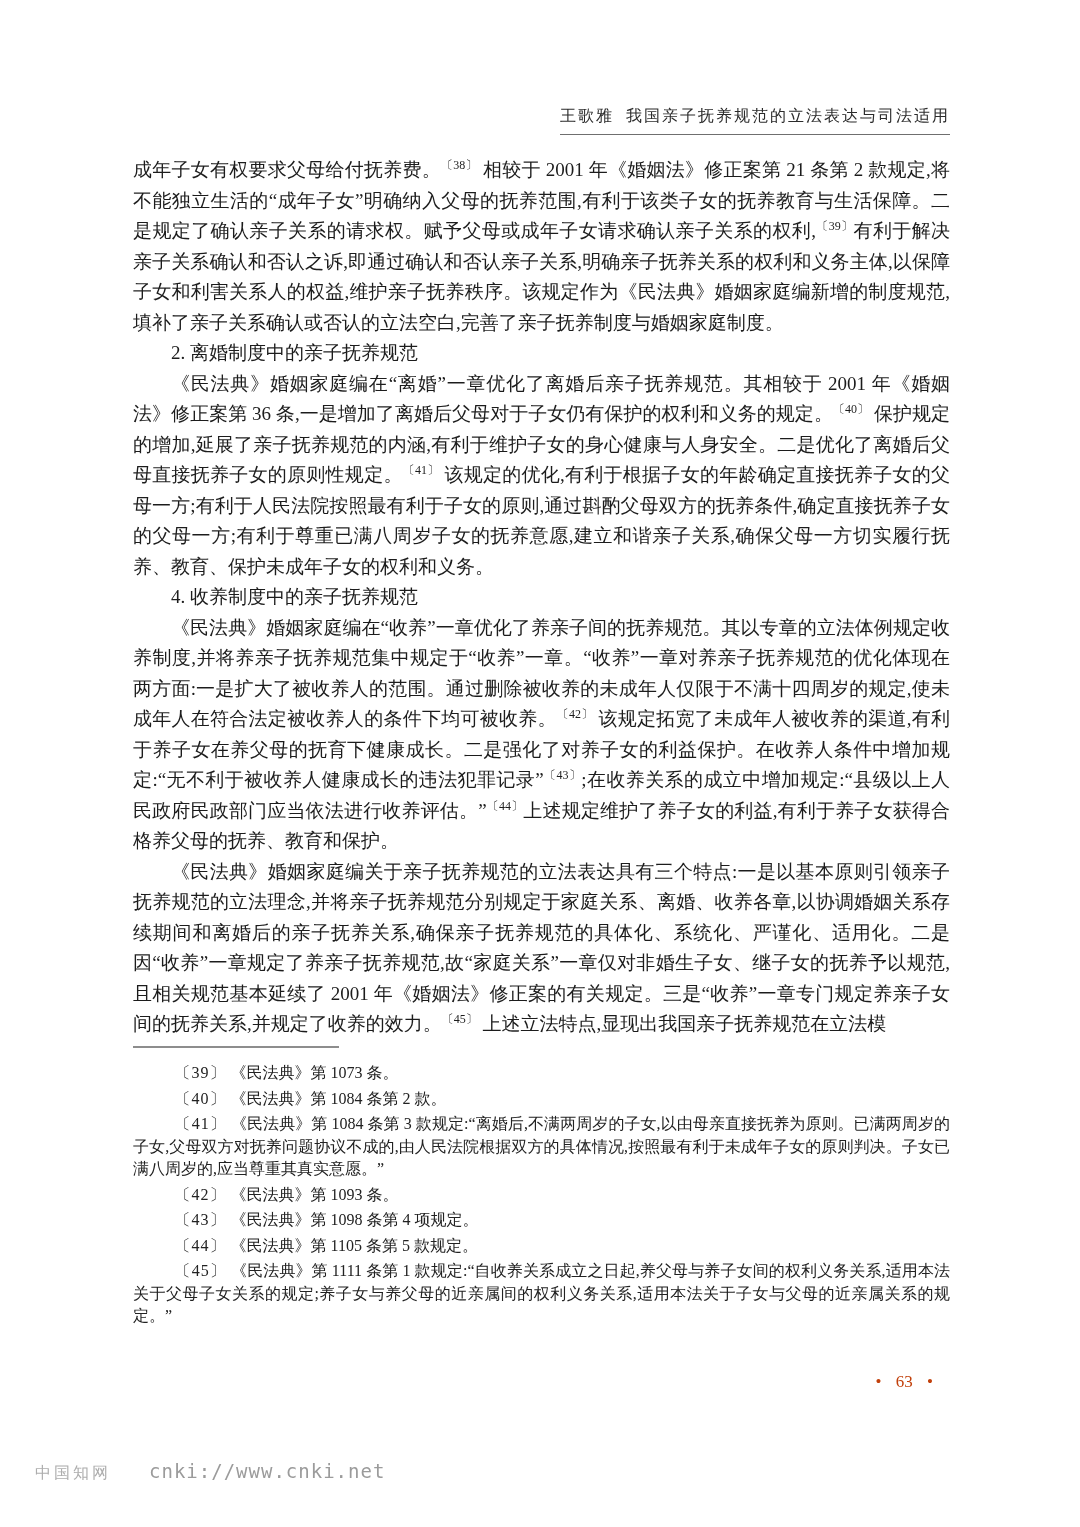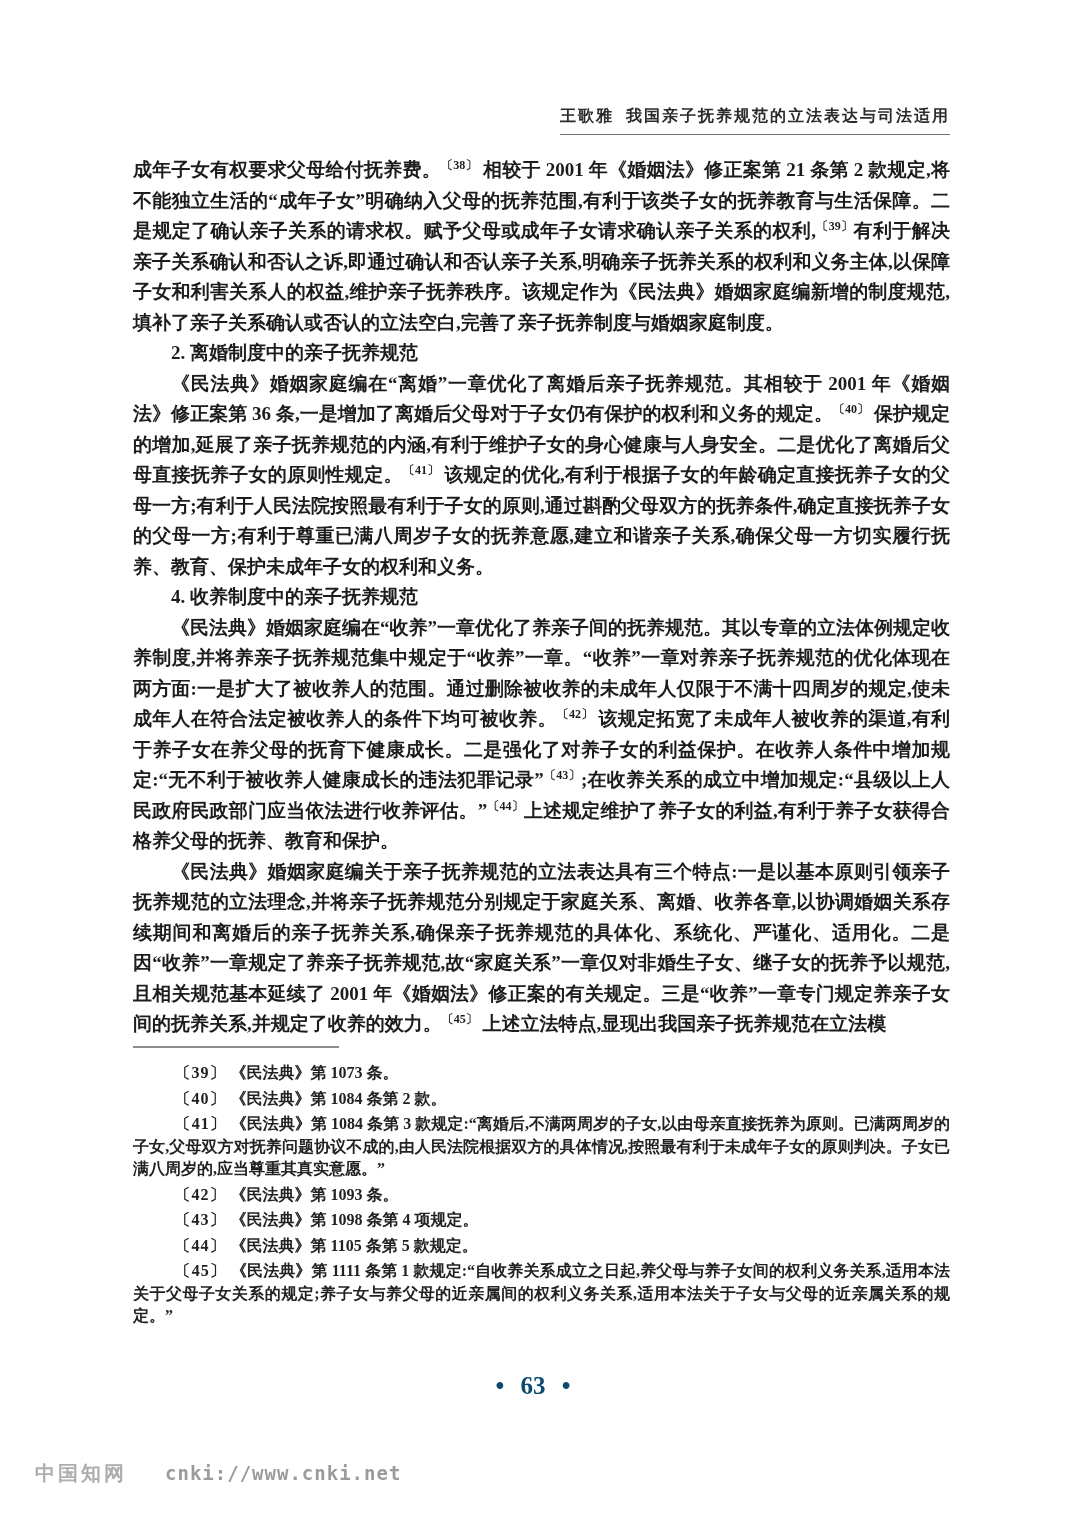--- a/index.html
+++ b/index.html
@@ -10,21 +10,20 @@
     background: #ffffff;
     overflow: hidden;
   }
   .page {
     position: relative;
     width: 1080px;
     height: 1527px;
     background: #ffffff;
     font-family: "Liberation Serif", "DejaVu Serif", serif;
     color: #1c1c1c;
-    font-weight: bold;
   }
   
   .header {
     position: absolute;
     top: 106px;
     left: 133px;
     width: 817px;
     text-align: right;
     font-size: 16px;
     color: #2b2b2b;
@@ -81,34 +80,34 @@
     text-indent: 2.6em;
     color: #222222;
   }
   .fn-label { letter-spacing: 1px; }
   
   .page-number {
     position: absolute;
     top: 1372px;
     left: 133px;
     width: 800px;
-    text-align: center;
-    font-size: 25px;
-    color: #0c4a6e;
+    text-align: right;
+    font-size: 17px;
+    color: #c2410c;
     word-spacing: 10px;
   }
   
   .watermark {
     position: absolute;
     top: 1460px;
     left: 35px;
     white-space: nowrap;
   }
   .wm-name {
-    font-size: 20px;
+    font-size: 16px;
     letter-spacing: 3px;
     color: #adadad;
     font-family: "Liberation Serif", "DejaVu Serif", serif;
   }
   .wm-url {
     font-family: "DejaVu Sans Mono", monospace;
     font-size: 19px;
     letter-spacing: 1px;
     color: #9b9b9b;
     margin-left: 38px;

